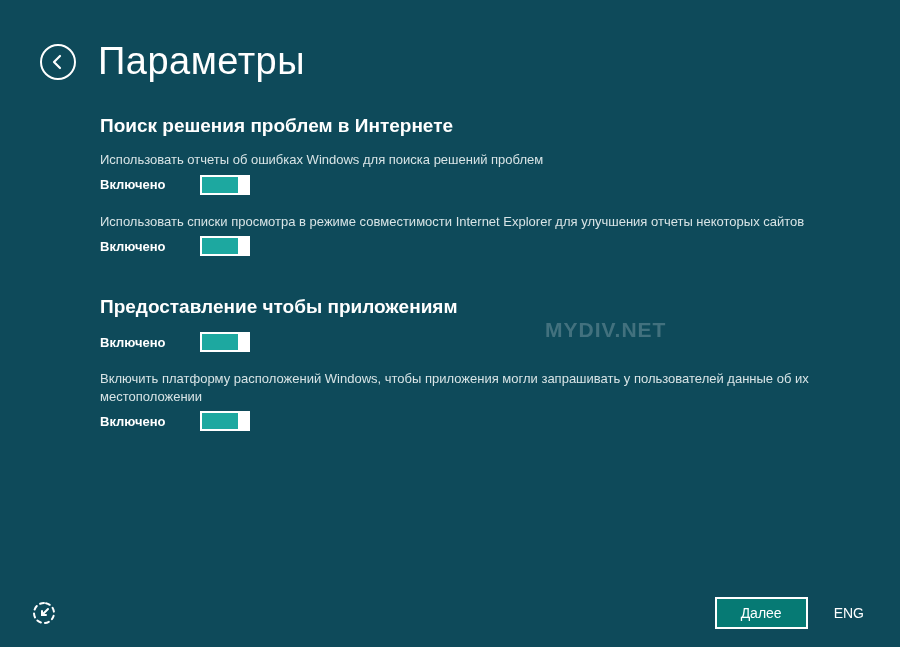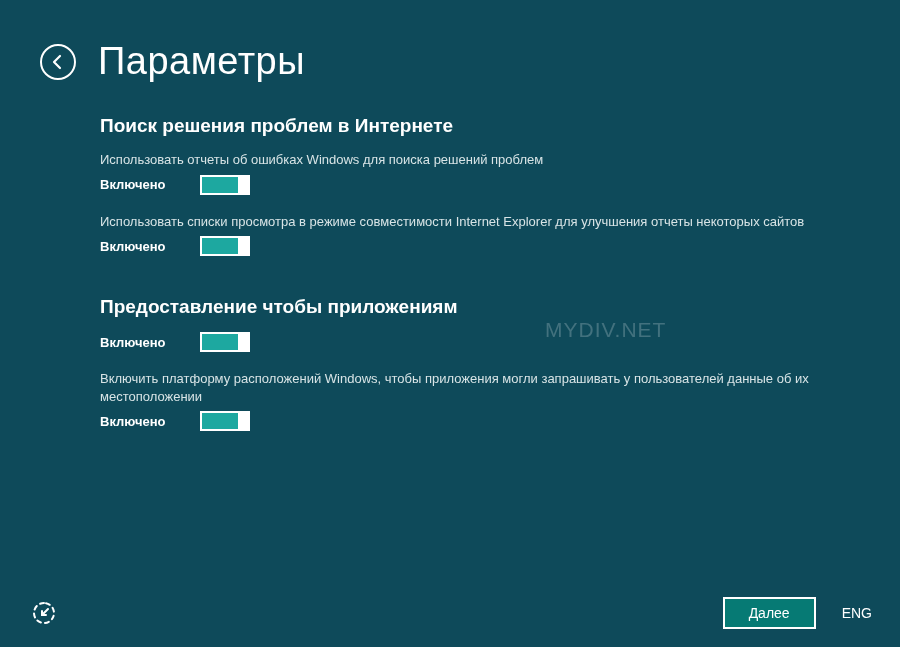--- a/index.html
+++ b/index.html
@@ -81,31 +81,31 @@
     top: -2px;
     width: 12px;
     height: 20px;
     background: #ffffff;
   }
   .watermark {
     position: absolute;
     top: 318px;
     left: 545px;
     font-size: 21px;
-    font-weight: 400;
+    font-weight: 700;
     letter-spacing: 1px;
     color: rgba(200, 215, 218, 0.28);
     pointer-events: none;
     font-family: Arial, sans-serif;
     text-align: right;
   }
   .footer {
     position: absolute;
     left: 0;
-    right: 0;
+    right: 8px;
     bottom: 18px;
     height: 40px;
     display: flex;
     align-items: center;
   }
   .ease-icon {
     position: absolute;
     left: 30px;
     bottom: 2px;
     width: 28px;

